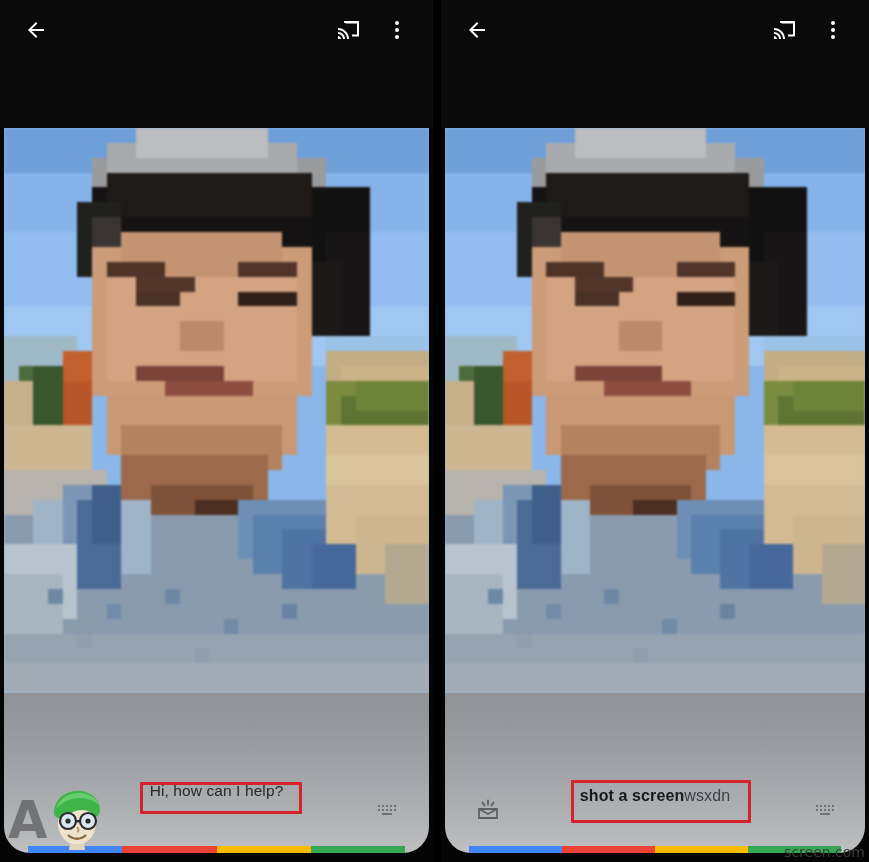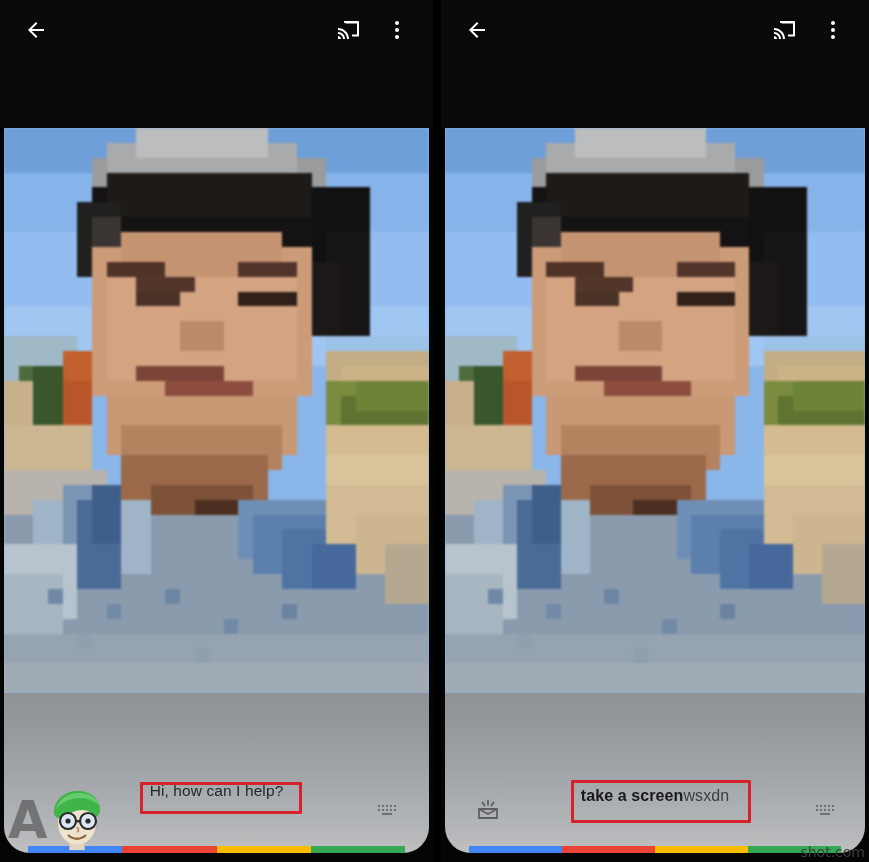--- a/index.html
+++ b/index.html
@@ -456,21 +456,21 @@
           <rect x="9" y="36" width="1" height="1" fill="#7b93ad"></rect>
           <rect x="17" y="36" width="1" height="1" fill="#7b93ad"></rect>
           <rect x="0" y="34" width="29" height="4" fill="#9aa6b0" opacity=".75"></rect>
           <rect x="0" y="36" width="29" height="2" fill="#a3adb5" opacity=".85"></rect>
         </svg>
       </div>
     </div>
 
     <div class="sheet">
       <div class="assistant-text">
-        <span class="strong">take a screen</span><span class="light">wsxdn</span>
+        <span class="strong">shot a screen</span><span class="light">wsxdn</span>
       </div>
 
       <div class="lens-icon">
         <svg width="26" height="24" viewBox="0 0 26 24">
           <g stroke="#3b3d40" stroke-width="1.8" fill="none" stroke-linecap="round">
             <path d="M13 1.5v4"></path>
             <path d="M7.5 3.5l2 3"></path>
             <path d="M18.5 3.5l-2 3"></path>
           </g>
           <path d="M4 10h18v9H4z" fill="none" stroke="#3b3d40" stroke-width="1.8"></path>
@@ -502,14 +502,14 @@
         <span style="background:#ea4335"></span>
         <span style="background:#fbbc05"></span>
         <span style="background:#34a853"></span>
         <span class="pad"></span>
       </div>
     </div>
 
     <div class="redbox right-box"></div>
   </div>
 
-  <div class="wsxdn">shot.com</div>
+  <div class="wsxdn">screen.com</div>
 </div>
 
 </body></html>

